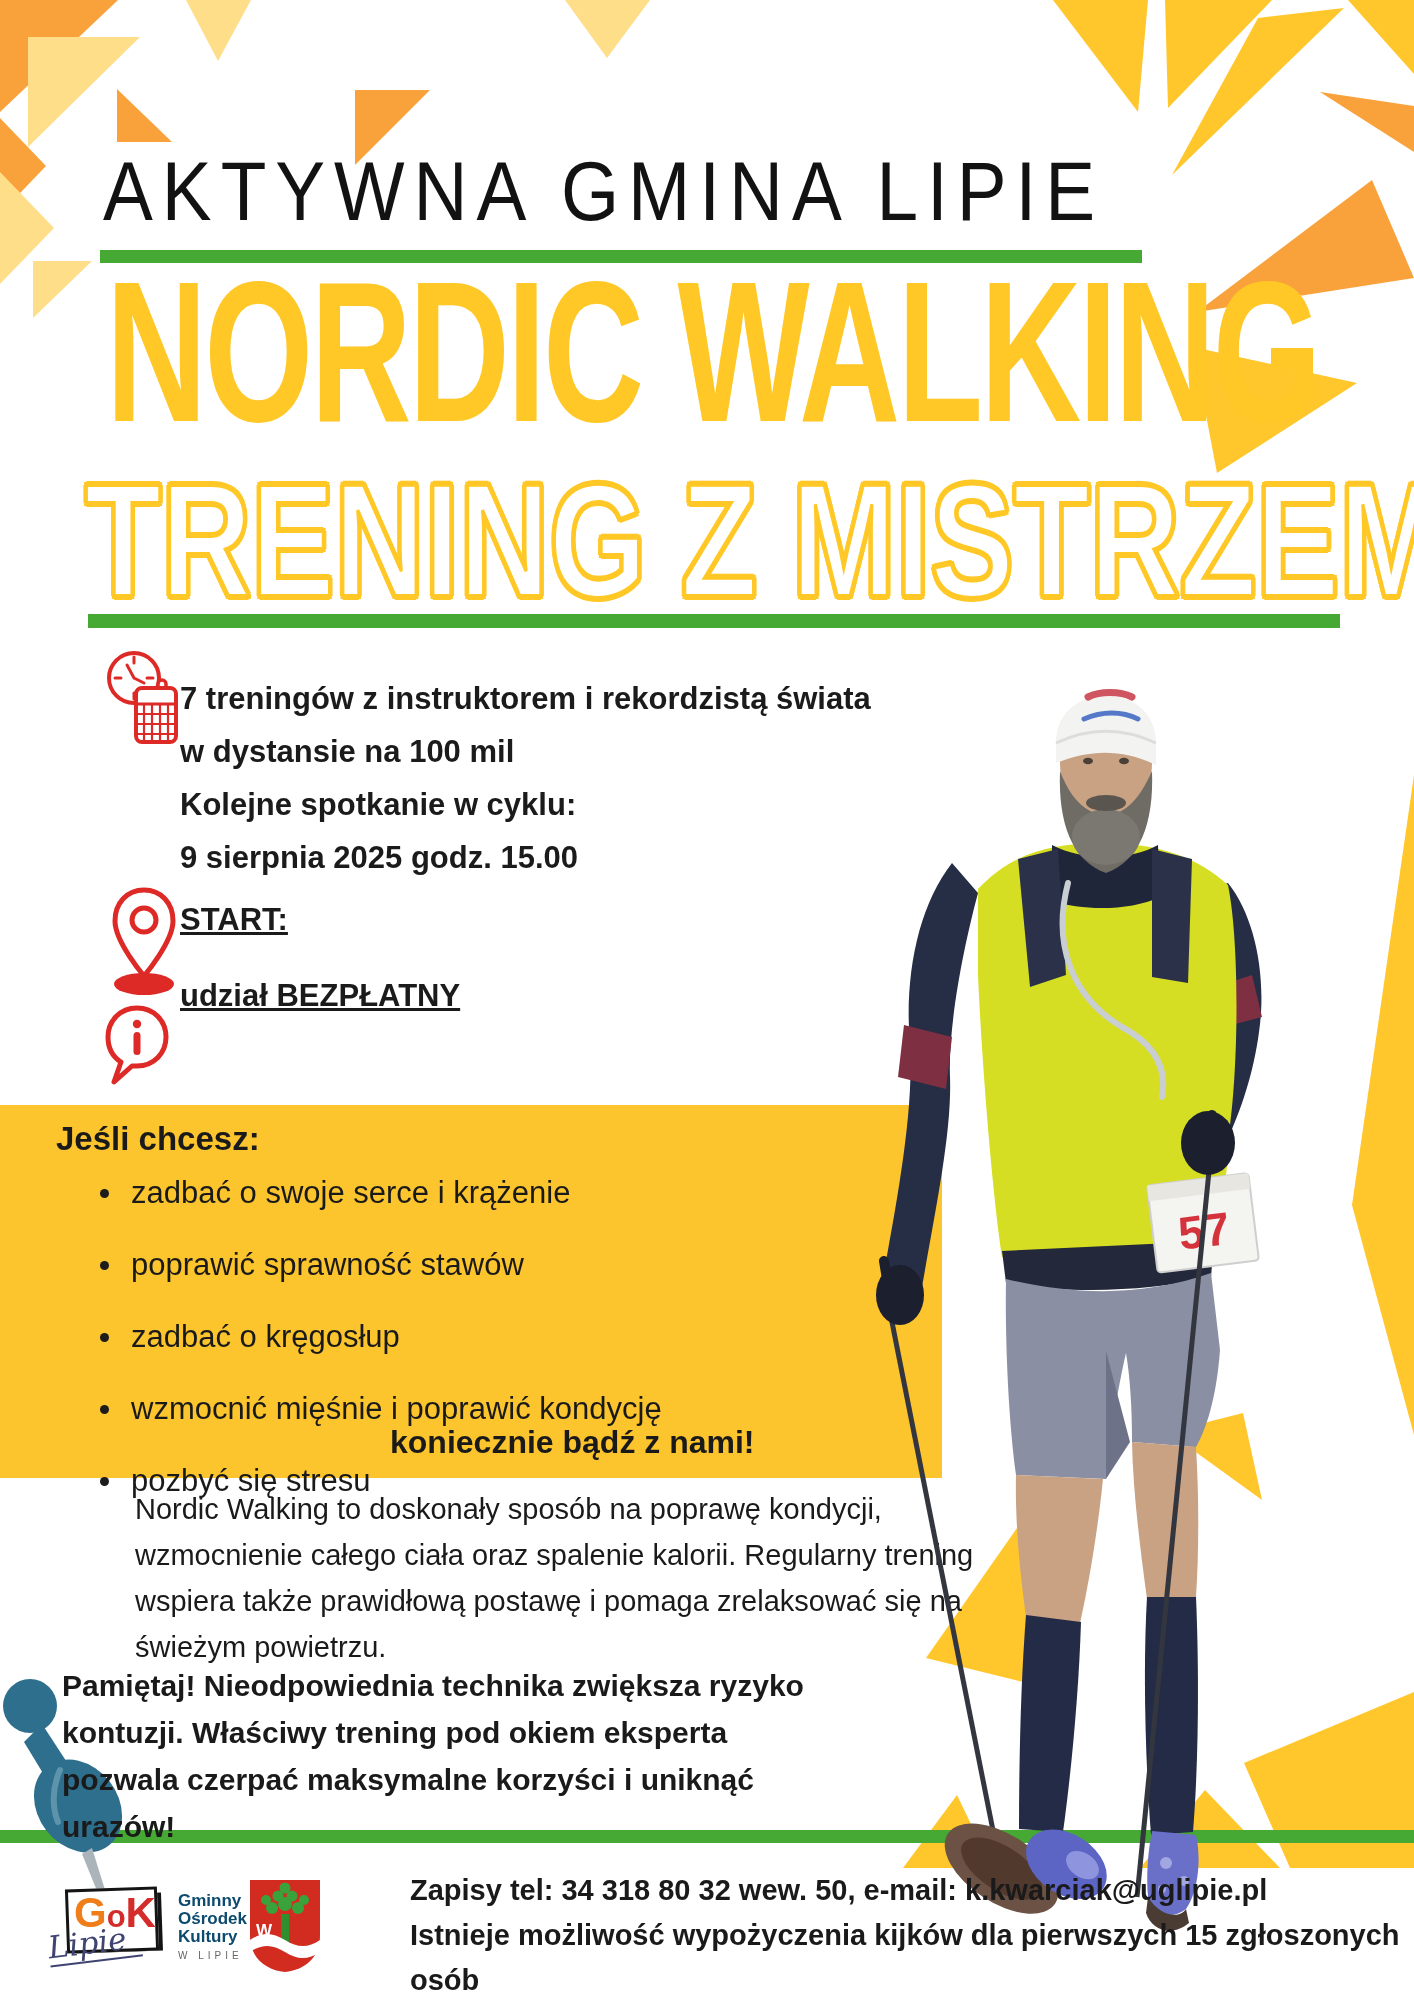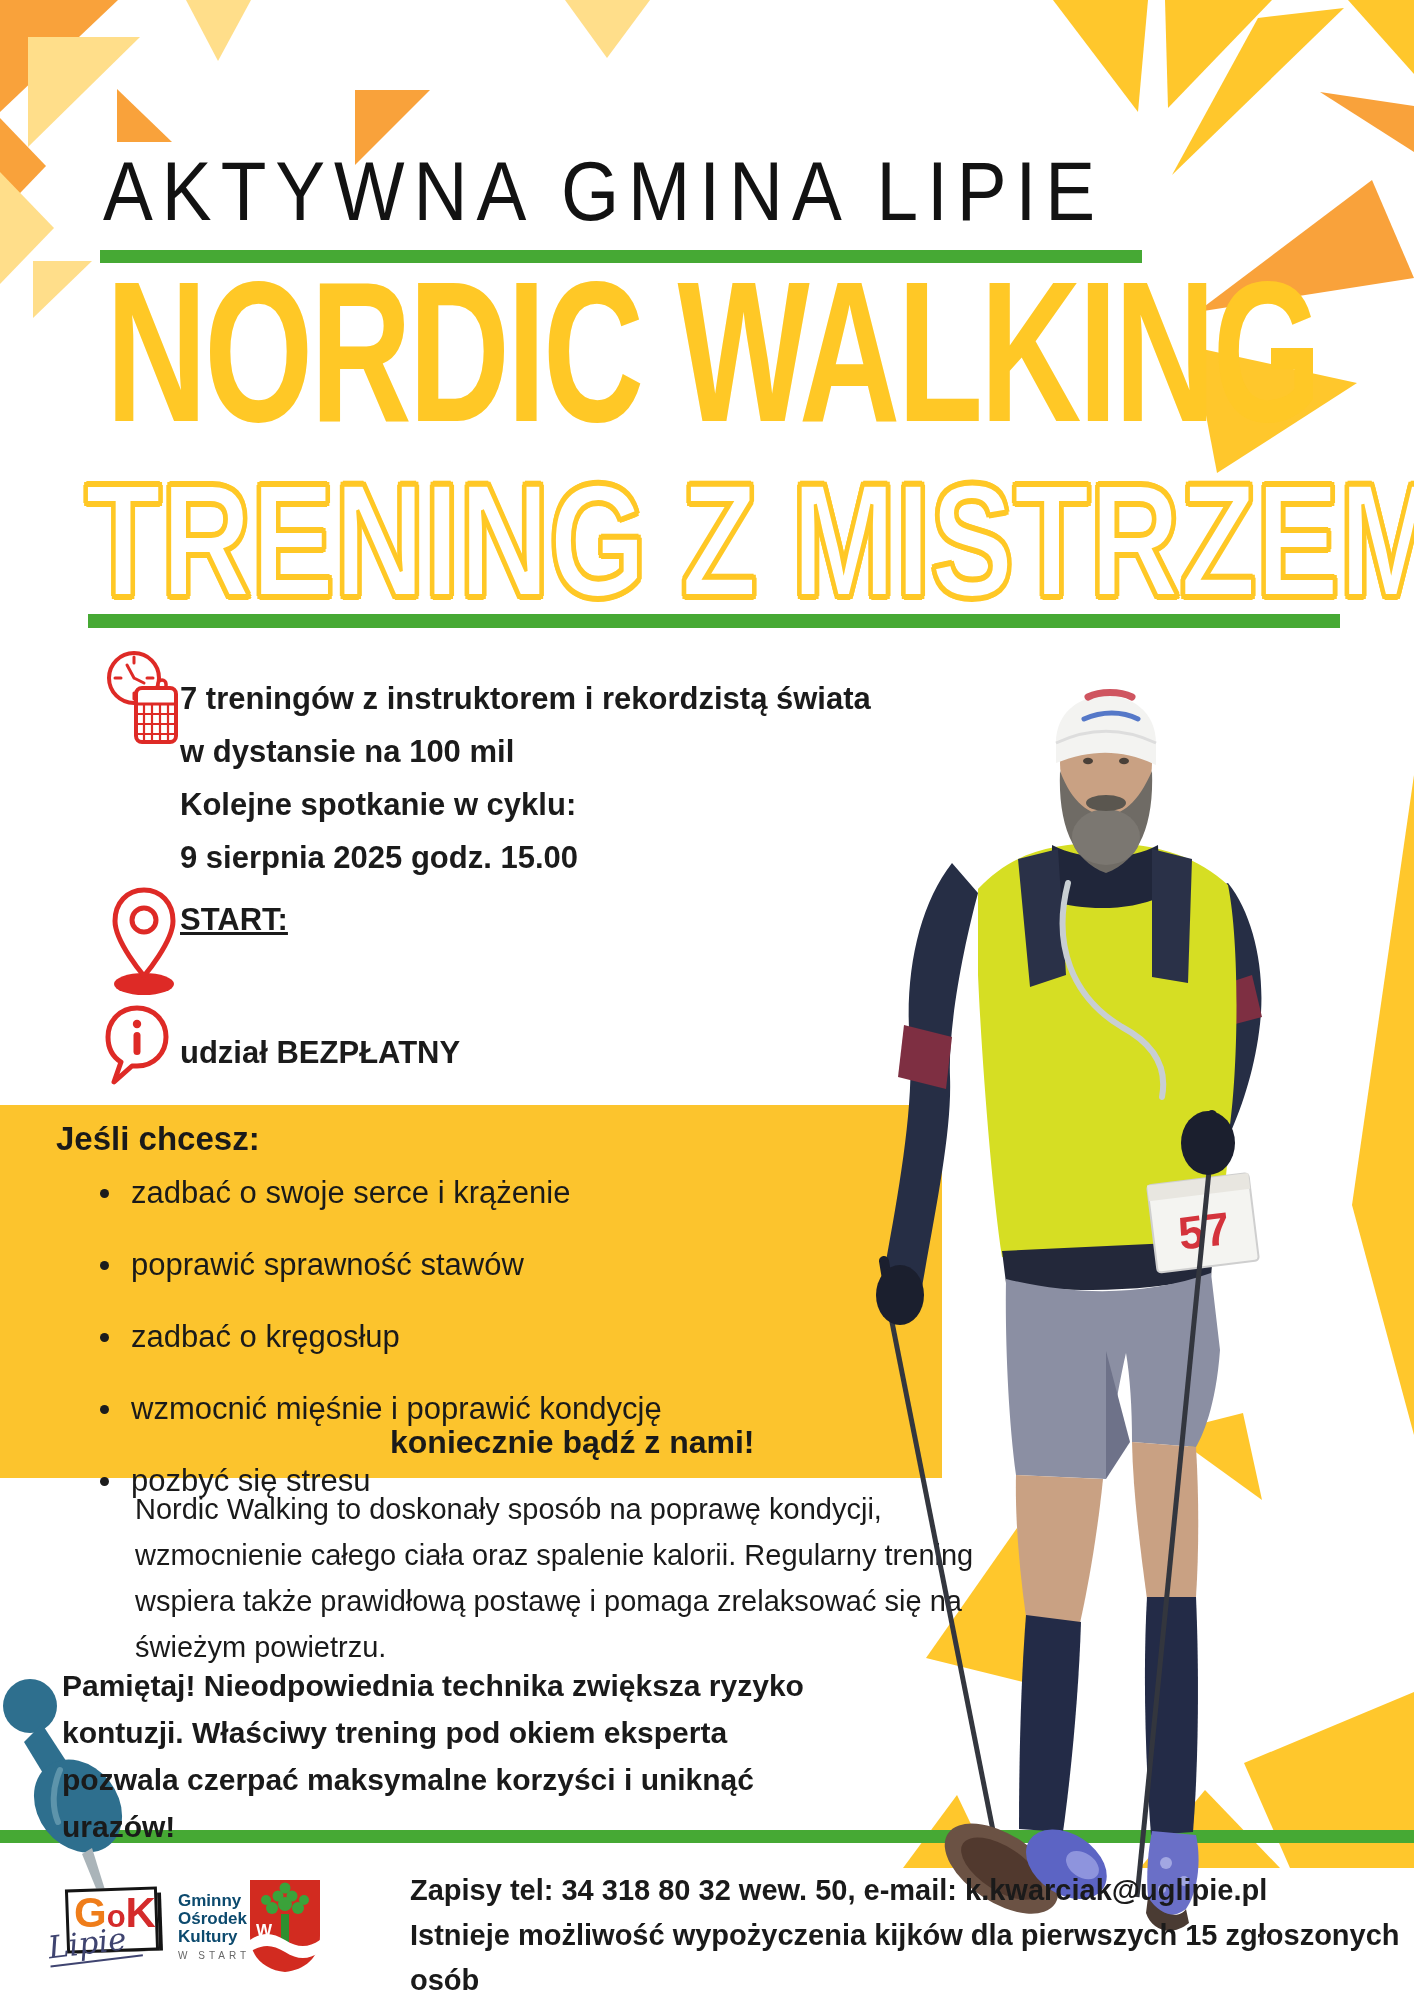--- a/index.html
+++ b/index.html
@@ -27,21 +27,21 @@
   .title-outline { left:85px; top:459px; z-index:3; font-size:162px; font-weight:700; color:#ffffff; line-height:1; white-space:nowrap;
     -webkit-text-stroke:4px #ffc826;
     text-shadow: 4px 0 0 #ffc826, -4px 0 0 #ffc826, 0 4px 0 #ffc826, 0 -4px 0 #ffc826,
                  3px 3px 0 #ffc826, -3px 3px 0 #ffc826, 3px -3px 0 #ffc826, -3px -3px 0 #ffc826; }
   .title-outline .squish { display:inline-block; transform:scaleX(0.77); transform-origin:left top; }
 
   
   .info-text { z-index:3; font-weight:700; font-size:31px; color:#1b1b1b; }
   .schedule-text { left:180px; top:672px; line-height:53px; }
   .start-text    { left:180px; top:895px; line-height:50px;text-decoration:underline; }
-  .fee-text      { left:180px; top:1033px; line-height:40px; }
+  .fee-text      { left:180px; top:976px; line-height:40px;text-decoration:underline; }
   .icon { z-index:3; }
   .icon-schedule { left:106px; top:648px;  width:74px;  height:100px; }
   .icon-pin      { left:108px; top:884px;  width:72px;  height:112px; }
   .icon-info     { left:104px; top:1004px; width:66px;  height:84px; }
 
   
   .benefits-box { left:0; top:1105px; width:942px; height:373px; background:#fcc42d; z-index:1; }
   .benefits-heading { left:56px; top:1120px; z-index:3; font-size:33px; font-weight:700; }
   .benefits-list { left:100px; top:1176px; z-index:3; display:flex; flex-direction:column; gap:38px; }
   .bullet-row { display:flex; align-items:flex-start; font-size:31px; line-height:34px; font-weight:400; }
@@ -254,21 +254,21 @@
 <div class="abs gok-logo">
   <div class="abs gok-shadow"></div>
   <div class="abs gok-frame"></div>
   <div class="abs gok-text"><span class="g">G</span><span class="o">o</span><span class="k">K</span></div>
   <div class="abs gok-lipie">Lipie</div>
 </div>
 <div class="abs org-block">
   <div class="org-line">Gminny</div>
   <div class="org-line">Ośrodek</div>
   <div class="org-line">Kultury</div>
-  <div class="org-sub">W START</div>
+  <div class="org-sub">W LIPIE</div>
 </div>
 <svg class="abs crest" viewBox="0 0 74 96" xmlns="http://www.w3.org/2000/svg">
   <path d="M2,2 H72 V58 C72,80 56,92 37,94 C18,92 2,80 2,58 Z" fill="#d22b20"></path>
   <rect x="33" y="36" width="8" height="28" fill="#2f8f2f"></rect>
   <circle cx="37" cy="10" r="5.5" fill="#3aa23a"></circle>
     <circle cx="30" cy="18" r="5.5" fill="#3aa23a"></circle>
     <circle cx="44" cy="18" r="5.5" fill="#3aa23a"></circle>
   <circle cx="18" cy="22" r="5" fill="#3aa23a"></circle>
     <circle cx="56" cy="22" r="5" fill="#3aa23a"></circle>
   <circle cx="24" cy="30" r="6" fill="#3aa23a"></circle>

